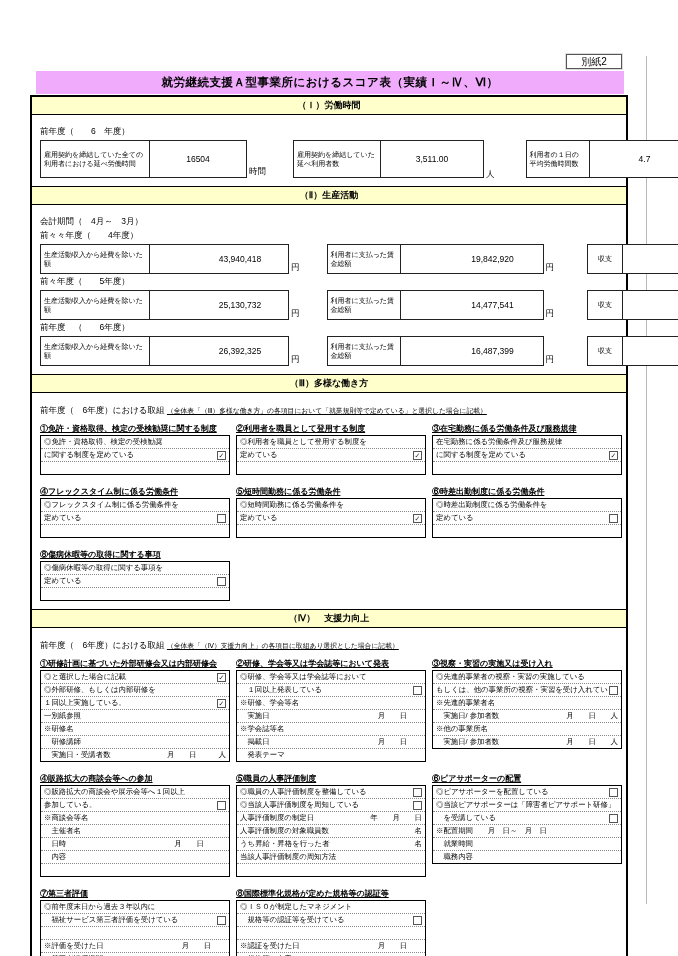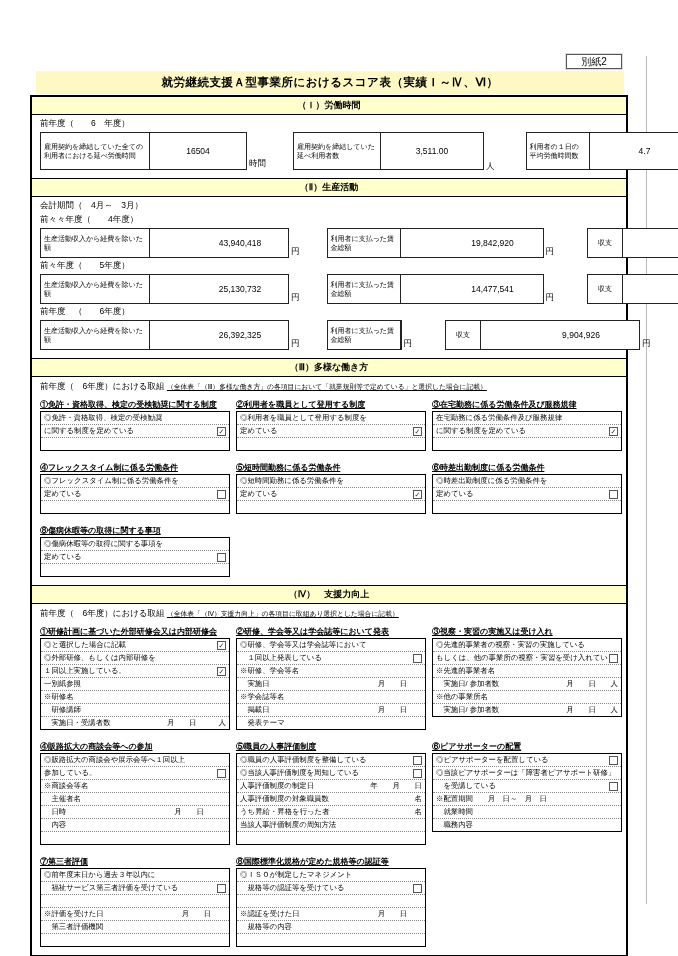--- a/index.html
+++ b/index.html
@@ -1,28 +1,28 @@
 <!DOCTYPE html>
 <html><head>
 <meta charset="utf-8">
 <style>
   html,body{margin:0;padding:0;}
   body{width:678px;height:956px;background:#ffffff;position:relative;
        font-family:"Liberation Sans",sans-serif;color:#000;overflow:hidden;}
   .edge-line{position:absolute;left:646px;top:56px;width:1px;height:848px;background:#b9b9b9;}
   .tag-box{position:absolute;top:54px;left:566px;width:54px;height:13px;border:1px solid #555;
            outline:1px solid #ddd;background:#fff;font-size:10px;display:flex;align-items:center;justify-content:center;}
-  .title-bar{position:absolute;top:71px;left:36px;width:588px;background:#fef9c3;
+  .title-bar{position:absolute;top:71px;left:36px;width:588px;background:#f0abfc;
              font-weight:bold;font-size:11.5px;text-align:center;padding:4px 0;letter-spacing:.5px;white-space:nowrap;}
   .wrap{position:absolute;top:95px;left:30px;width:598px;}
   .box{border:2px solid #000;background:#fff;}
   .sec-h{background:#ffffcc;border-top:1.5px solid #000;border-bottom:1.5px solid #000;
          font-weight:bold;font-size:9px;text-align:center;padding:2px 4px;}
   .box .sec-h:first-child{border-top:none;}
-  .sec-body{padding:1px 8px 8px 8px;}
+  .sec-body{padding:9px 8px 8px 8px;}
   .yearlbl{font-size:8.5px;margin:2px 0 2px 0;white-space:nowrap;}
   
   .fgrow{display:flex;align-items:center;}
   .fg{display:flex;align-items:flex-end;}
   .fbox{display:flex;border:1.3px solid #222;background:#fff;}
   .flab{font-size:7px;line-height:1.35;padding:2px 3px;border-right:1px solid #222;display:flex;align-items:center;}
   .fval{display:flex;align-items:center;justify-content:center;font-size:8.5px;white-space:nowrap;}
   .funit{font-size:8.5px;margin:0 11px 0 2px;white-space:nowrap;}
   
   .s1 .fbox{height:36px;}
@@ -161,20 +161,21 @@
               <div class="fg g2">
                 <div class="fbox">
                   <div class="flab">生産活動収入から経費を除いた額</div>
                   <div class="fval">26,392,325</div>
                 </div>
                 <span class="funit">円</span>
               </div>
               <div class="fg g2">
                 <div class="fbox">
                   <div class="flab">利用者に支払った賃金総額</div>
+                  <div class="fval">16,487,399</div>
                 </div>
                 <span class="funit">円</span>
               </div>
               <div class="fg g2">
                 <div class="fbox">
                   <div class="flab">収支</div>
                   <div class="fval">9,904,926</div>
                 </div>
                 <span class="funit">円</span>
               </div>

